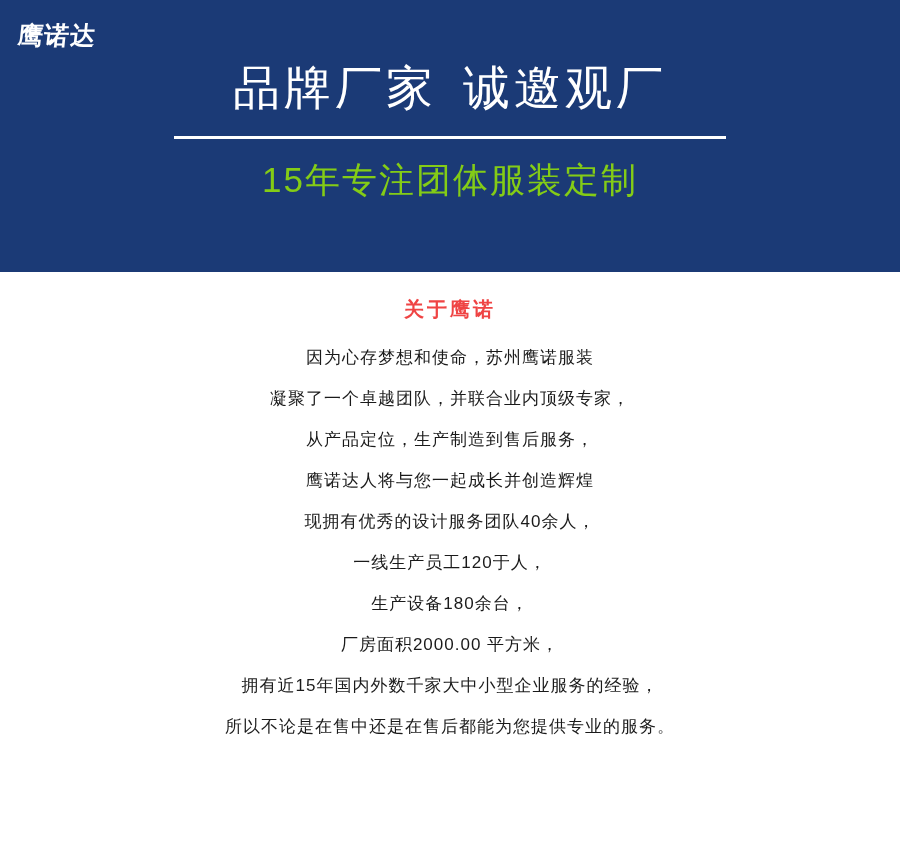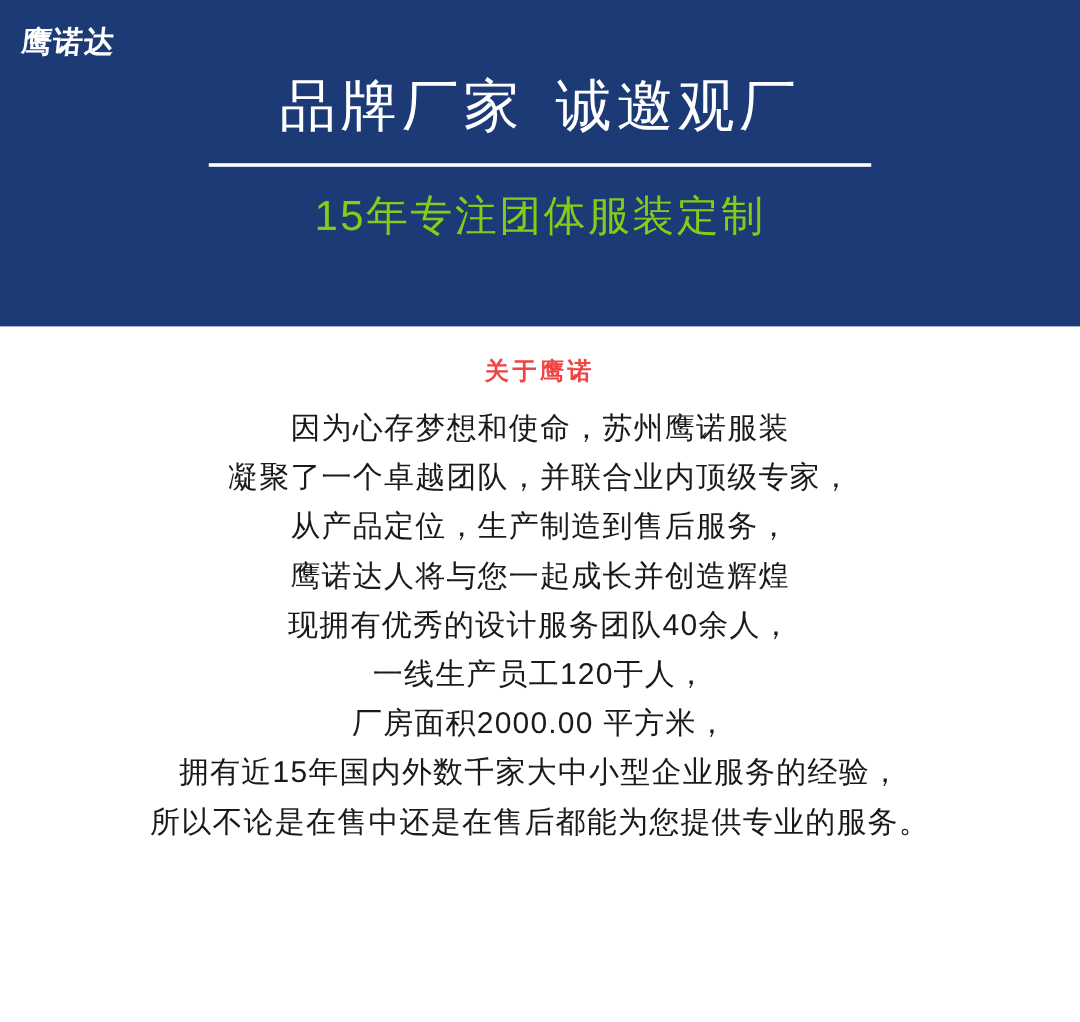--- a/index.html
+++ b/index.html
@@ -95,21 +95,21 @@
     font-weight: bold;
     letter-spacing: 3px;
     margin-bottom: 14px;
   }
   .about-body {
     width: 100%;
     text-align: center;
   }
   .about-line {
     color: #1a1a1a;
-    font-size: 25px;
+    font-size: 17px;
     line-height: 41px;
     letter-spacing: 1px;
     text-align: center;
     white-space: nowrap;
   }
 </style>
 </head>
 <body>
 
 <div class="page">
@@ -127,19 +127,20 @@
 
   <div class="content">
     <div class="about-heading">关于鹰诺</div>
     <div class="about-body">
         <div class="about-line">因为心存梦想和使命，苏州鹰诺服装</div>
         <div class="about-line">凝聚了一个卓越团队，并联合业内顶级专家，</div>
         <div class="about-line">从产品定位，生产制造到售后服务，</div>
         <div class="about-line">鹰诺达人将与您一起成长并创造辉煌</div>
         <div class="about-line">现拥有优秀的设计服务团队40余人，</div>
         <div class="about-line">一线生产员工120于人，</div>
+        <div class="about-line">生产设备180余台，</div>
         <div class="about-line">厂房面积2000.00 平方米，</div>
         <div class="about-line">拥有近15年国内外数千家大中小型企业服务的经验，</div>
         <div class="about-line">所以不论是在售中还是在售后都能为您提供专业的服务。</div>
       </div>
   </div>
 
 </div>
 
 </body></html>

